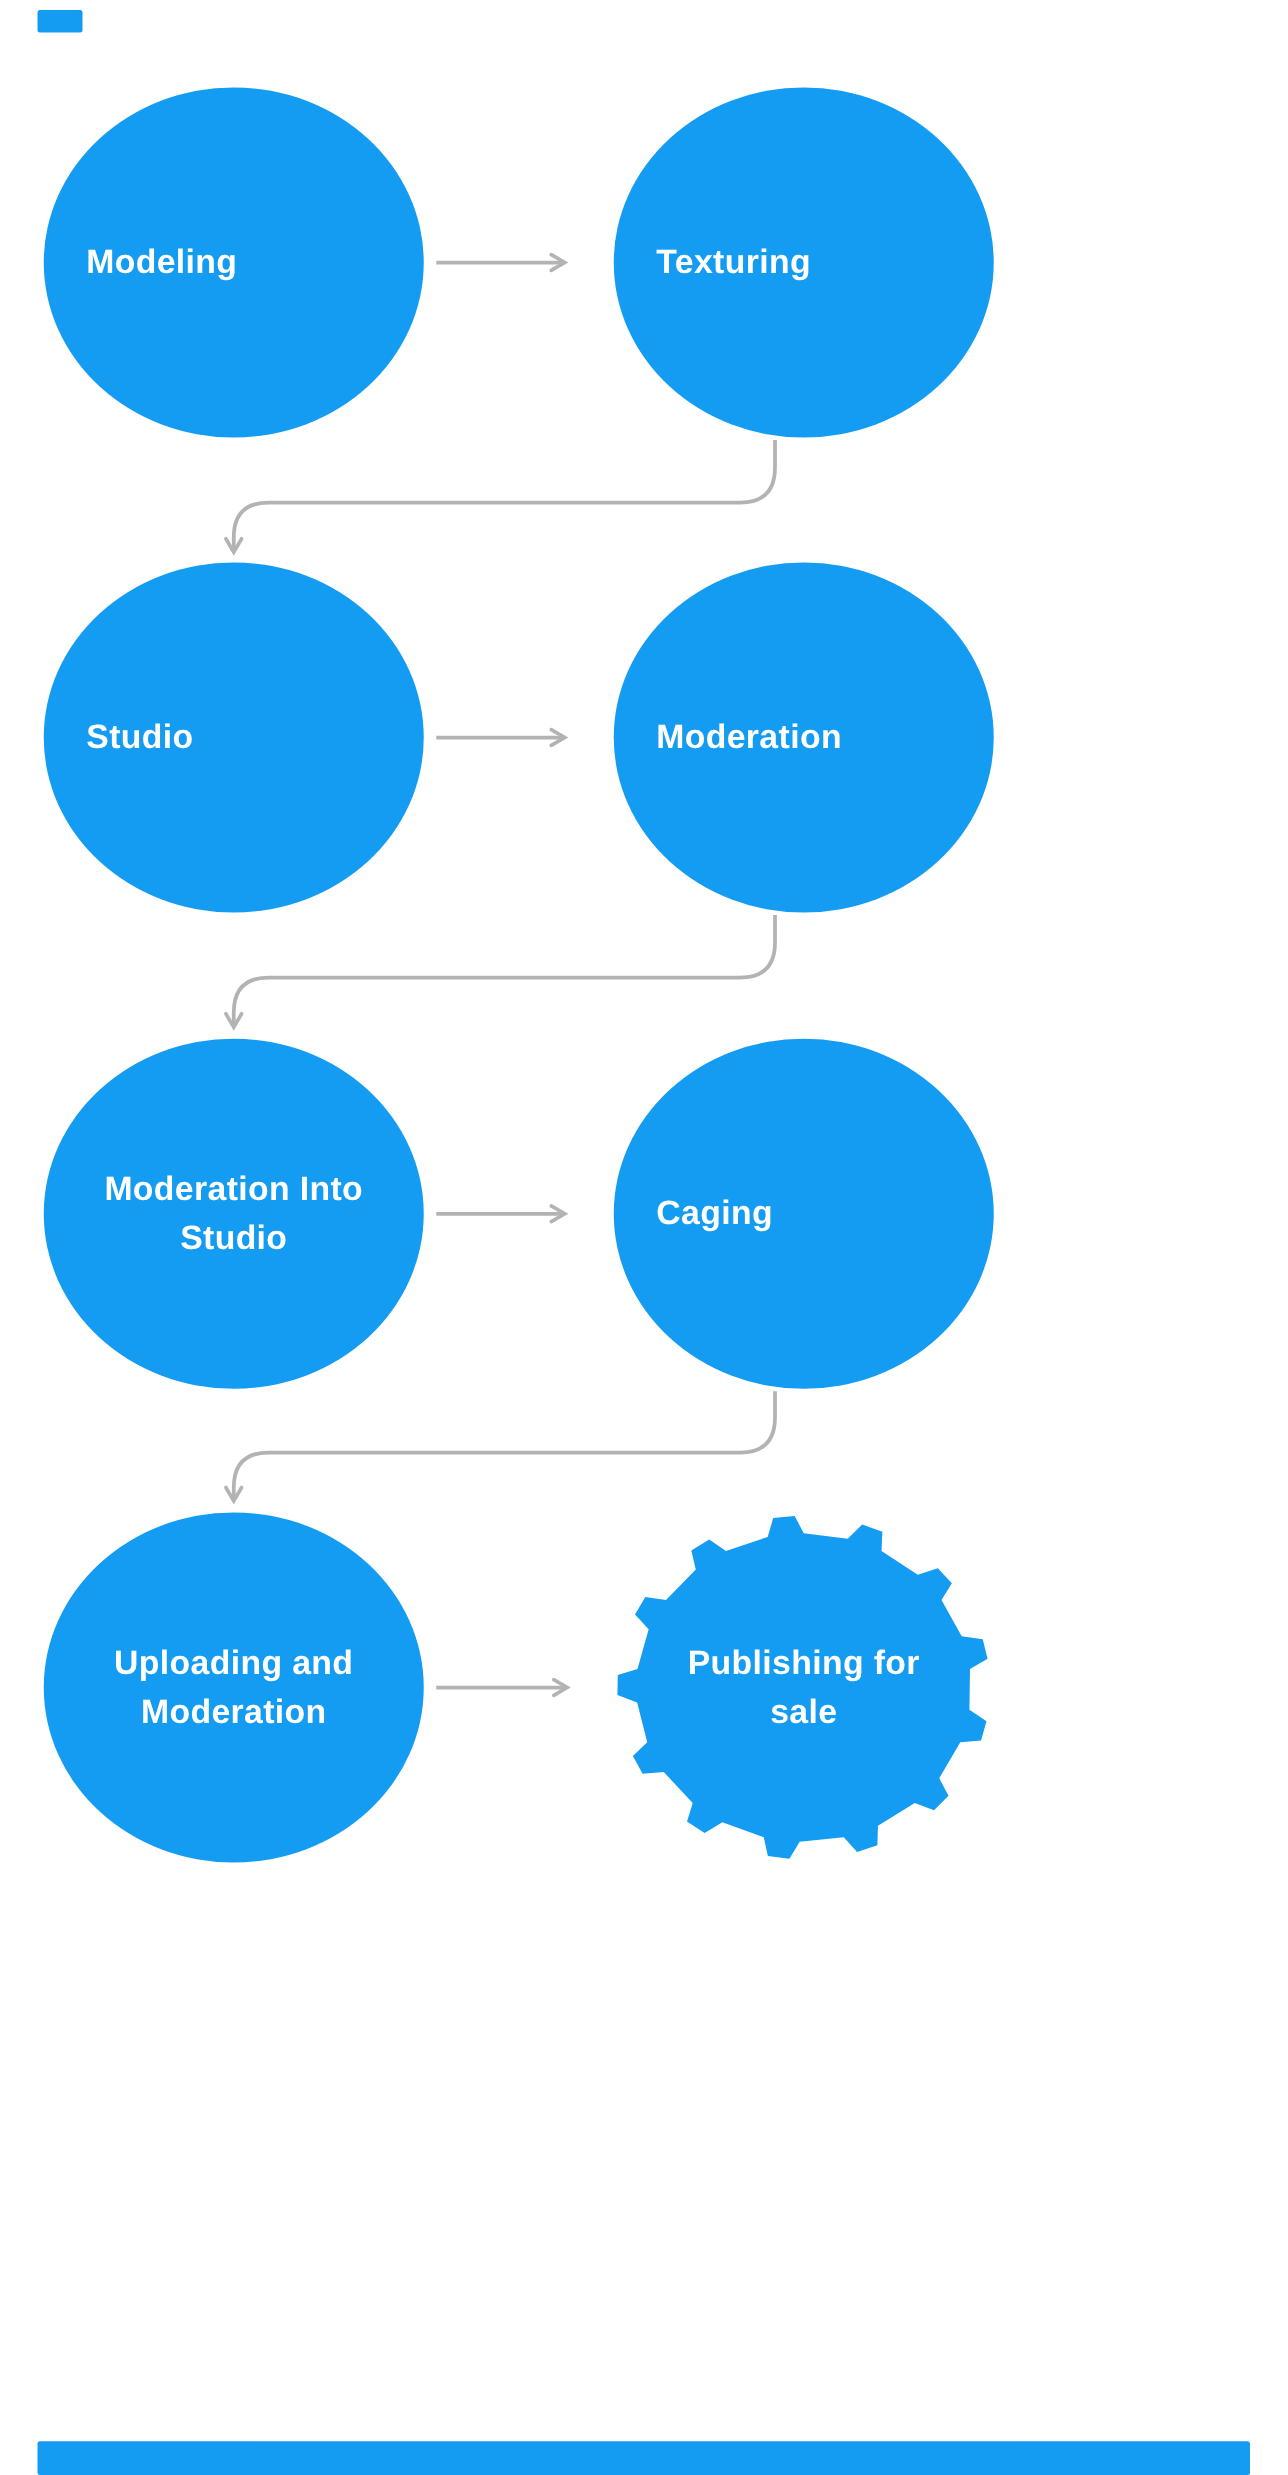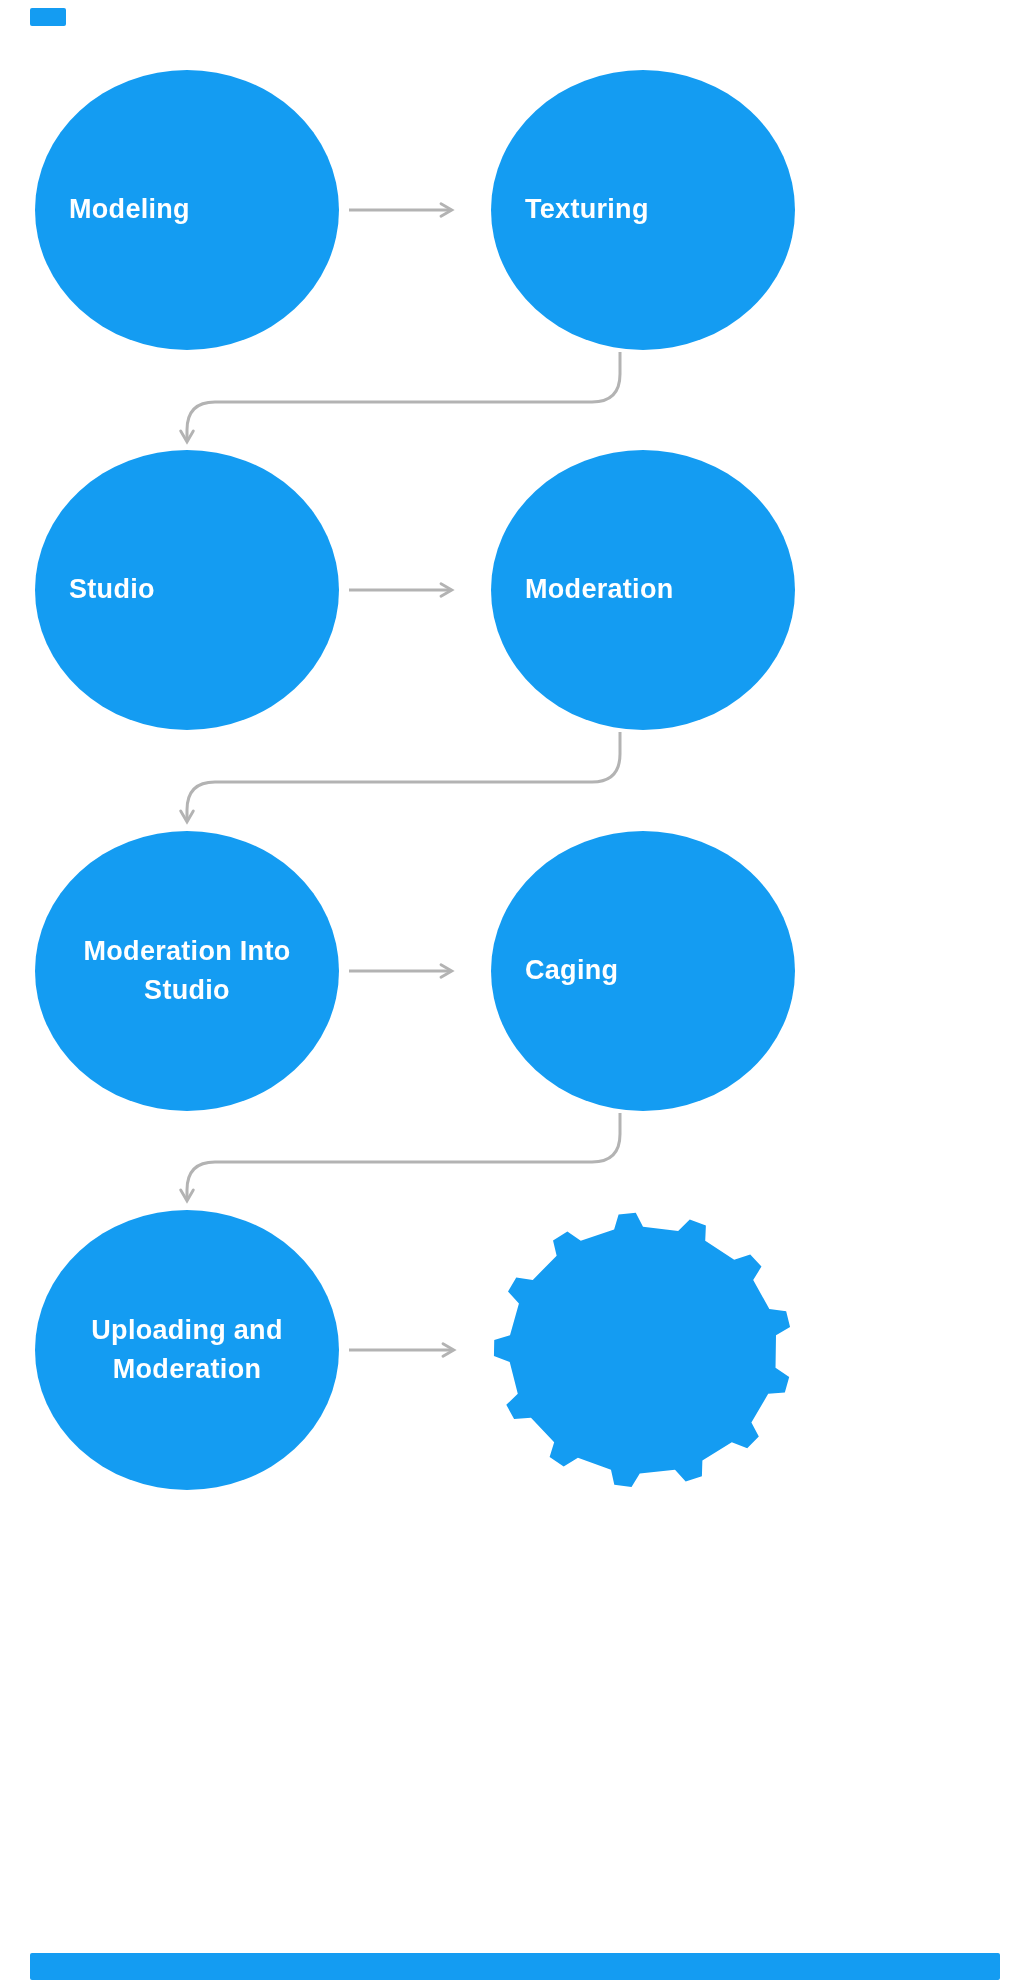--- a/index.html
+++ b/index.html
@@ -122,13 +122,14 @@
 </div>
 
 <div class="node col-l row-4">
   <span class="label">Uploading and Moderation</span>
 </div>
 
 <div class="node col-r row-4 gear">
   <svg class="gear-svg" viewBox="-160 -160 320 320" preserveAspectRatio="none">
     <path id="gear-path" d="M0.0,-141.0L37.0,-136.0L49.2,-149.1L66.2,-142.4L65.5,-124.8L96.0,-103.2L112.9,-109.1L124.7,-95.3L116.0,-80.1L133.0,-46.8L150.7,-44.2L154.8,-26.4L140.0,-17.0L139.5,20.4L153.9,30.9L149.3,48.5L131.8,50.0L114.1,82.9L121.9,98.9L109.7,112.3L93.5,105.5L62.5,126.4L62.0,144.2L44.9,150.4L33.7,136.9L-3.4,141.0L-12.1,156.5L-30.2,154.1L-33.7,136.9L-68.5,123.2L-83.5,133.0L-98.3,122.4L-93.5,105.5L-117.9,77.3L-135.7,78.9L-143.9,62.7L-131.8,50.0L-140.3,13.6L-156.9,6.8L-156.6,-11.4L-140.0,-17.0L-130.6,-53.2L-142.1,-66.8L-133.4,-82.8L-116.0,-80.1L-90.9,-107.8L-94.7,-125.2L-79.6,-135.3L-65.5,-124.8L-30.4,-137.7L-25.7,-154.9L-7.6,-156.8Z"></path>
   </svg>
+  <span class="label">Publishing for sale</span>
 </div>
 
 </body></html>

